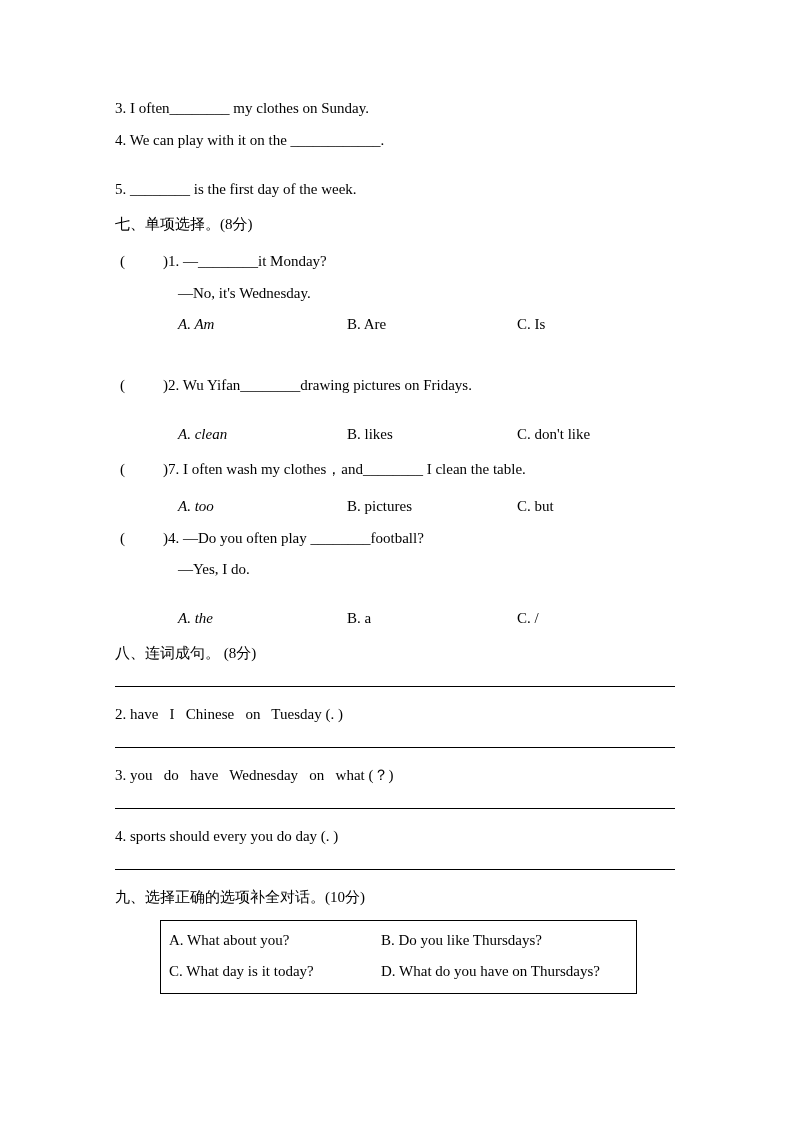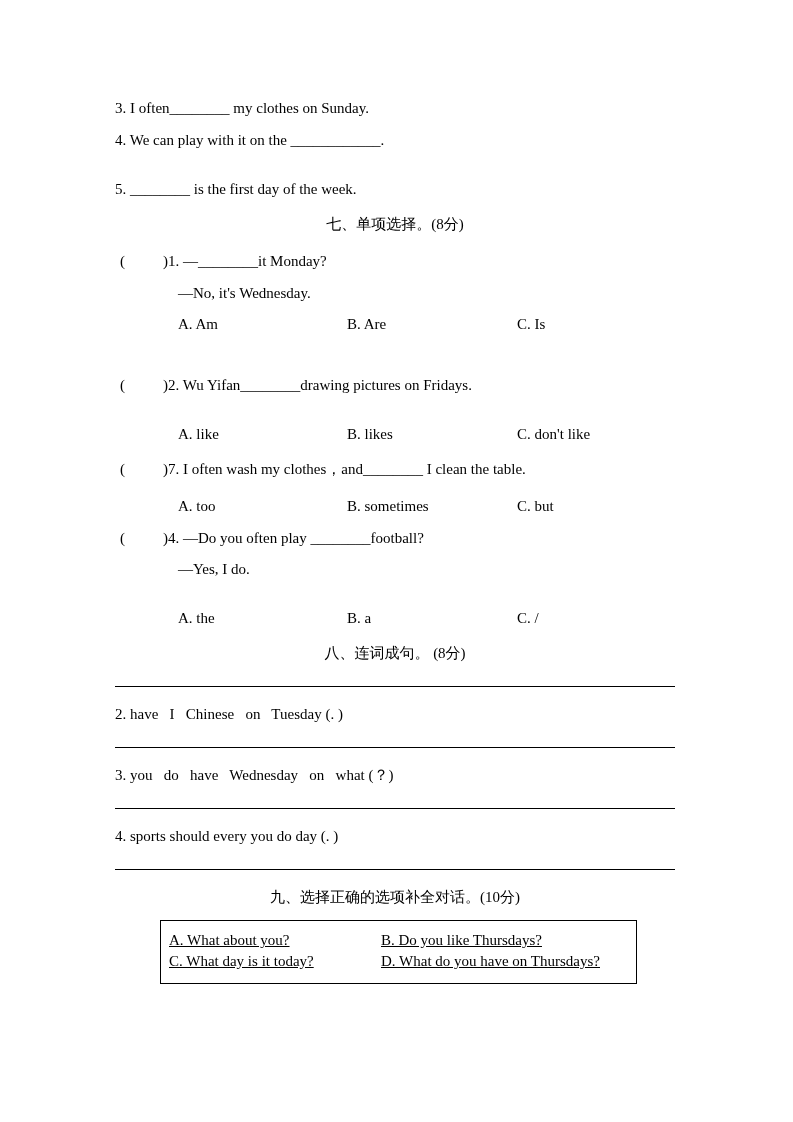--- a/index.html
+++ b/index.html
@@ -17,44 +17,44 @@
   }
   .row { line-height: 21px; }
   .ws-pre { white-space: pre; }
   .mb11 { margin-bottom: 11px; }
   .mb14 { margin-bottom: 14px; margin-top: 28px; }
   .mb16 { margin-bottom: 16px; }
   .mb10 { margin-bottom: 10px; }
   .mb17 { }
   .mb40 { margin-bottom: 40px; }
   .mb6  { margin-bottom: 12px; }
-  .sec-title { font-family: "Liberation Serif", "DejaVu Serif", serif; text-align: center; }
+  .sec-title { font-family: "Liberation Serif", "DejaVu Serif", serif; }
   .q-row { line-height: 21px; padding-left: 5px; }
   .paren { display: inline-block; width: 43px; }
   .indent { padding-left: 63px; }
   .opts { padding-left: 63px; }
-  .optA { display: inline-block; width: 169px; }
+  .optA { display: inline-block; width: 169px; font-style: italic; }
   .optB { display: inline-block; width: 170px; }
   .answer-line {
     border-bottom: 1px solid #000000;
     height: 22px;
     margin-bottom: 17px;
   }
   .dialog-box {
     border: 1px solid #000000;
     width: 477px;
     margin-left: 45px;
     box-sizing: border-box;
     padding: 9px 6px 11px 8px;
   }
   .box-grid {
     display: grid;
     grid-template-columns: 212px 1fr;
+    row-gap: 10px;
     line-height: 21px;
-    text-decoration: underline;
   }
 </style>
 </head>
 <body>
 
 <div class="page">
 
   <div class="row ws-pre mb11">3. I often________ my clothes on Sunday.</div>
   <div class="row ws-pre mb11">4. We can play with it on the ____________.</div>
   <div class="row ws-pre mb14">5. ________ is the first day of the week.</div>
@@ -66,28 +66,28 @@
   </div>
   <div class="row indent mb10">—No, it's Wednesday.</div>
   <div class="row opts mb40">
     <span class="optA">A. Am</span><span class="optB">B. Are</span><span>C. Is</span>
   </div>
 
   <div class="q-row mb11">
     <span class="paren">(</span><span class="ws-pre">)2. Wu Yifan________drawing pictures on Fridays.</span>
   </div>
   <div class="row opts mb14">
-    <span class="optA">A. like</span><span class="optB">B. likes</span><span>C. don't like</span>
+    <span class="optA">A. clean</span><span class="optB">B. likes</span><span>C. don't like</span>
   </div>
 
   <div class="q-row mb16">
     <span class="paren">(</span><span class="ws-pre">)7. I often wash my clothes，and________ I clean the table.</span>
   </div>
   <div class="row opts mb11">
-    <span class="optA">A. too</span><span class="optB">B. sometimes</span><span>C. but</span>
+    <span class="optA">A. too</span><span class="optB">B. pictures</span><span>C. but</span>
   </div>
 
   <div class="q-row mb10">
     <span class="paren">(</span><span class="ws-pre">)4. —Do you often play ________football?</span>
   </div>
   <div class="row indent mb11">—Yes, I do.</div>
   <div class="row opts mb14">
     <span class="optA">A. the</span><span class="optB">B. a</span><span>C. /</span>
   </div>
 

